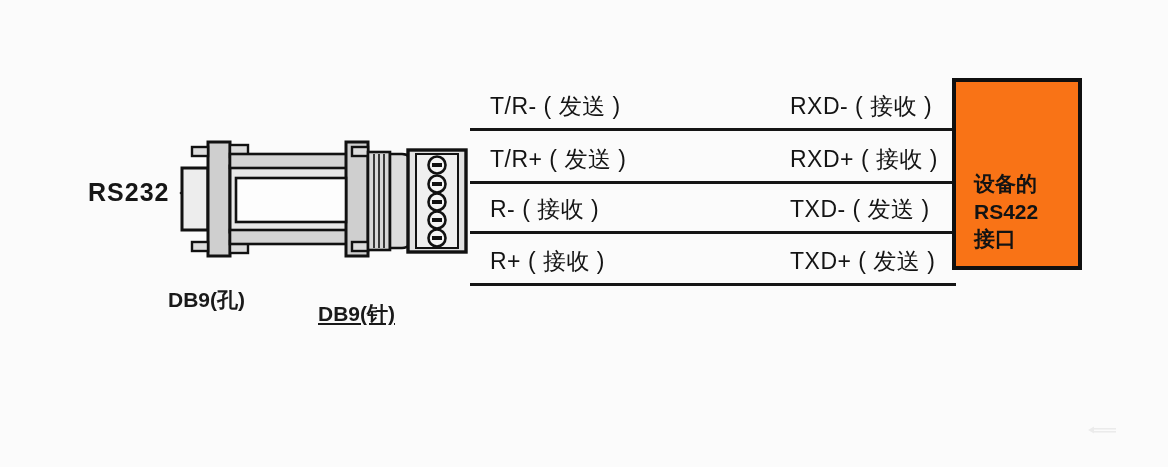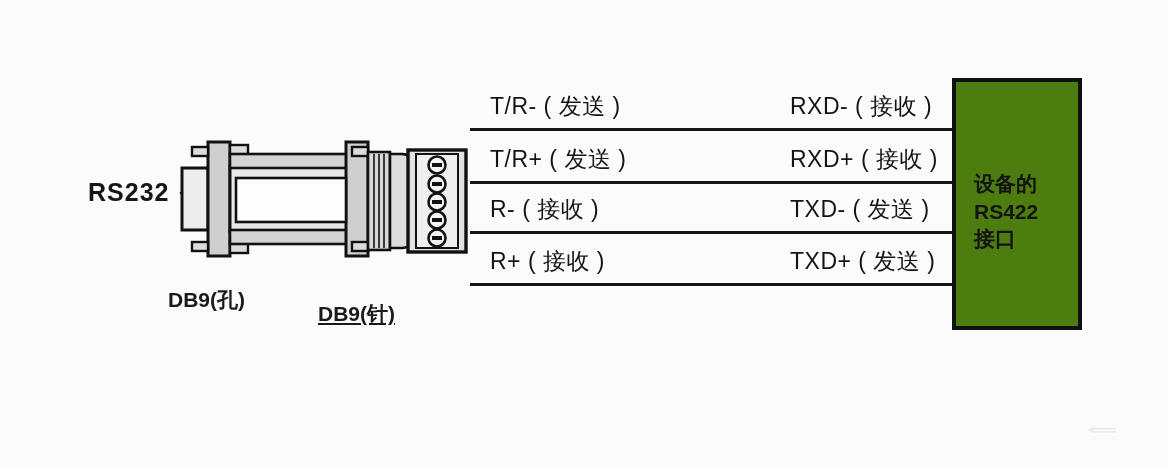--- a/index.html
+++ b/index.html
@@ -100,23 +100,23 @@
   #wire-row-2 { top: 181px; }
   #wire-row-3 { top: 231px; }
   #wire-row-4 { top: 283px; }
 
   
   #device-box {
     position: absolute;
     left: 952px;
     top: 78px;
     width: 130px;
-    height: 252px;
+    height: 192px;
     border: 4px solid #101010;
-    background: #4d7c0f;
+    background: #f97316;
     box-sizing: border-box;
   }
   #device-box-text {
     position: absolute;
     left: 18px;
     top: 88px;
     font-size: 21px;
     font-weight: 700;
     line-height: 1.32;
     color: #131313;

